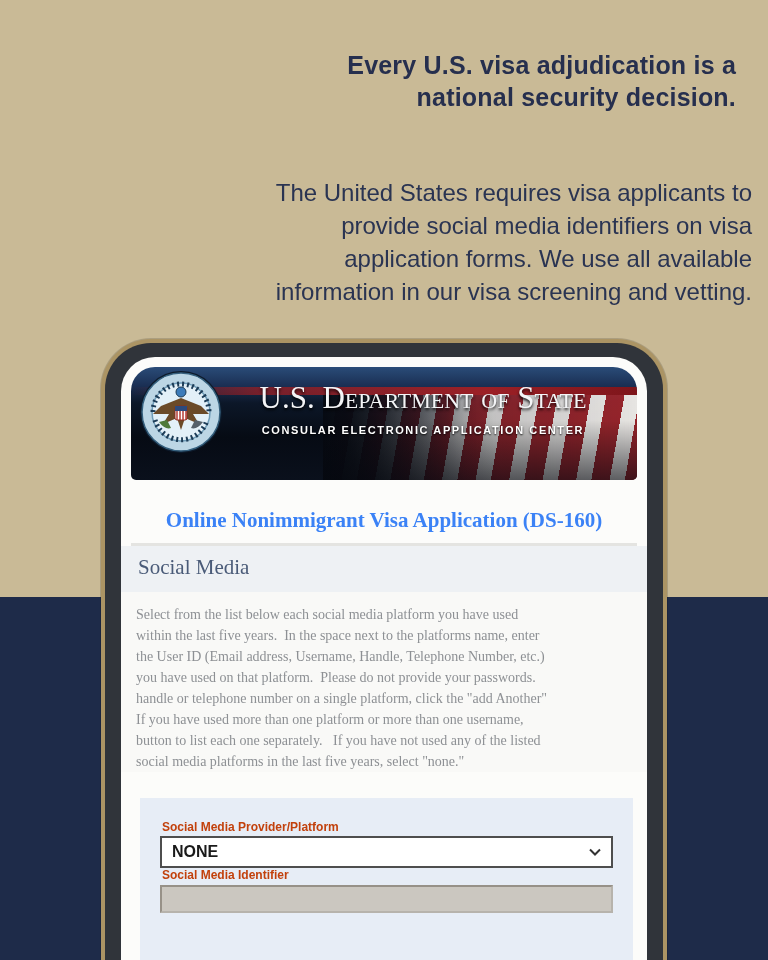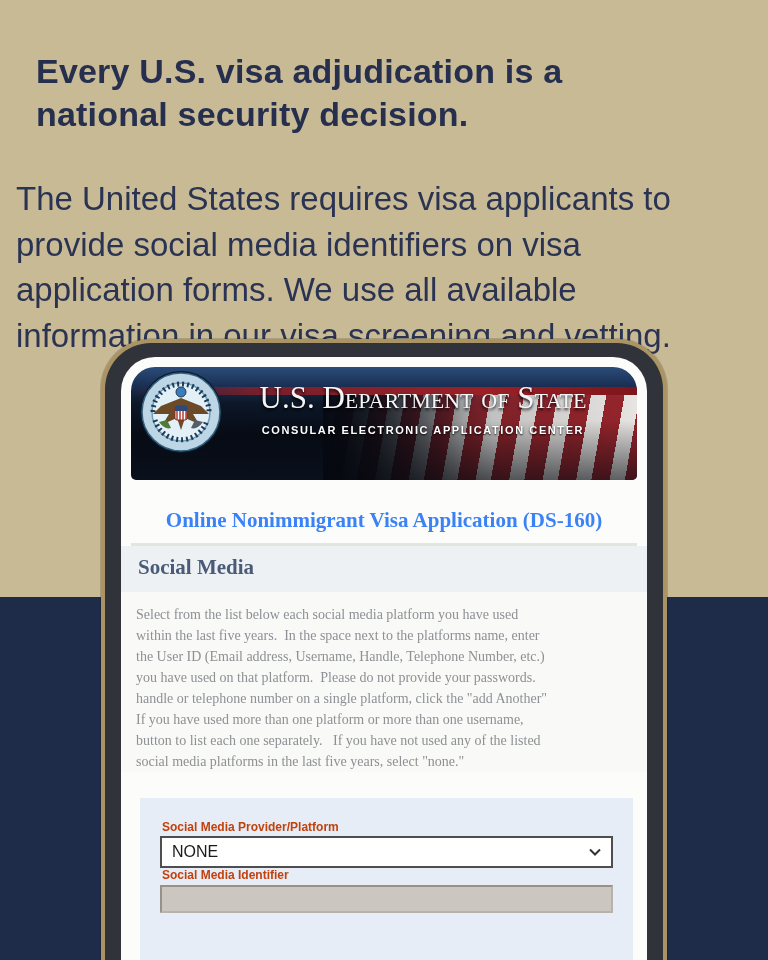--- a/index.html
+++ b/index.html
@@ -5,27 +5,27 @@
   html,body{margin:0;padding:0;background:#555;}
   .canvas{
     position:relative;width:768px;height:960px;overflow:hidden;
     background:#c9ba96;font-family:"Liberation Sans",sans-serif;
     margin:0 auto;
   }
   .bg-bottom{position:absolute;left:0;right:0;top:597px;bottom:0;background:#1e2b49;}
 
   
   .headline{
-    position:absolute;top:50px;left:36px;right:24px;text-align:left;
-    font-size:34px;font-weight:bold;color:#262f4e;line-height:1.26;
+    position:absolute;top:50px;left:36px;right:32px;text-align:right;
+    font-size:25px;font-weight:bold;color:#262f4e;line-height:1.26;
     letter-spacing:.2px;
   }
   .hero-body{
-    position:absolute;top:176px;left:16px;right:28px;text-align:left;
-    font-size:33px;color:#2a3452;line-height:1.38;
+    position:absolute;top:176px;left:16px;right:16px;text-align:right;
+    font-size:24px;color:#2a3452;line-height:1.38;
   }
 
   
   .phone{
     position:absolute;left:101px;top:339px;width:558px;height:650px;
     background:#30343a;border:4px solid #ab9464;border-bottom:none;
     border-radius:50px 50px 0 0;
     box-shadow:0 0 0 1px rgba(0,0,0,.15);
   }
   .screen{
@@ -70,39 +70,39 @@
   .page-title{
     margin-top:28px;text-align:center;
     font-family:"Liberation Serif",serif;font-weight:600;
     font-size:21px;color:#3b82f6;
   }
   .divider{height:3px;background:#e4e4e1;margin:10px 10px 0;}
 
   
   .section-head{background:#eef1f4;padding:9px 17px 12px;}
   .section-title{
-    font-family:"Liberation Serif",serif;font-size:21px;font-weight:700;color:#4a5b78;
+    font-family:"Liberation Serif",serif;font-size:21px;font-weight:400;color:#4a5b78;
   }
   .question{margin-top:10px;font-size:16.5px;font-weight:bold;color:#2e2e2e;}
   .instructions{
     background:#f9f9f7;padding:12px 15px 0;color:#8d9094;
     font-family:"Liberation Serif",serif;font-size:14px;line-height:21px;
     filter:blur(.3px);
   }
   .instructions div{white-space:pre-wrap;}
 
   
   .form-panel{margin:26px 14px 0 19px;background:#e7edf6;padding:22px 20px 60px;}
   .field-label{font-size:12px;font-weight:bold;color:#c2410c;margin-left:2px;}
   .select-box{
     margin-top:2px;height:28px;background:#fff;border:2px solid #4e4e4e;
     display:flex;align-items:center;justify-content:space-between;
     padding:0 10px;cursor:pointer;
   }
-  .select-value{font-size:16px;font-weight:normal;color:#1a1a1a;}
+  .select-value{font-size:16px;font-weight:bold;color:#1a1a1a;}
   .chevron{display:flex;align-items:center;}
   .identifier-label{}
   .text-input{
     margin-top:3px;height:24px;background:#cbc7c0;
     border:2px solid #979188;border-right-color:#b7b3ac;border-bottom-color:#b7b3ac;
   }
 </style>
 </head>
 <body>
 

